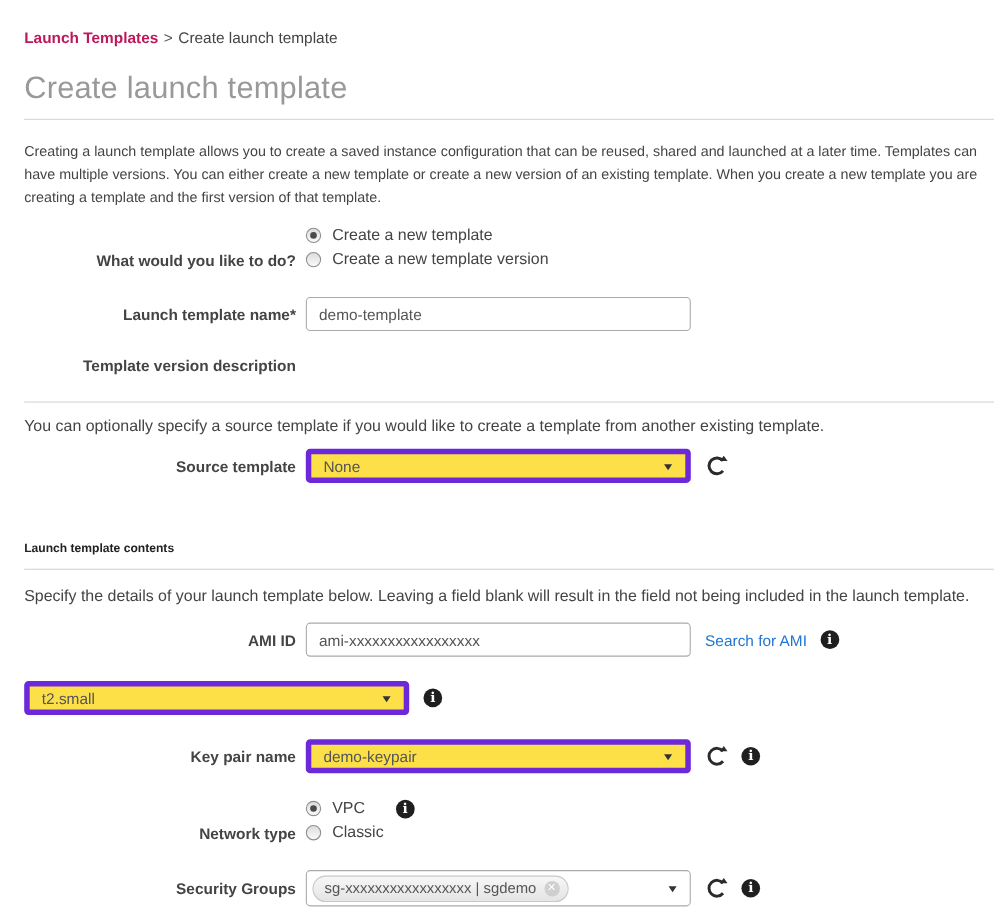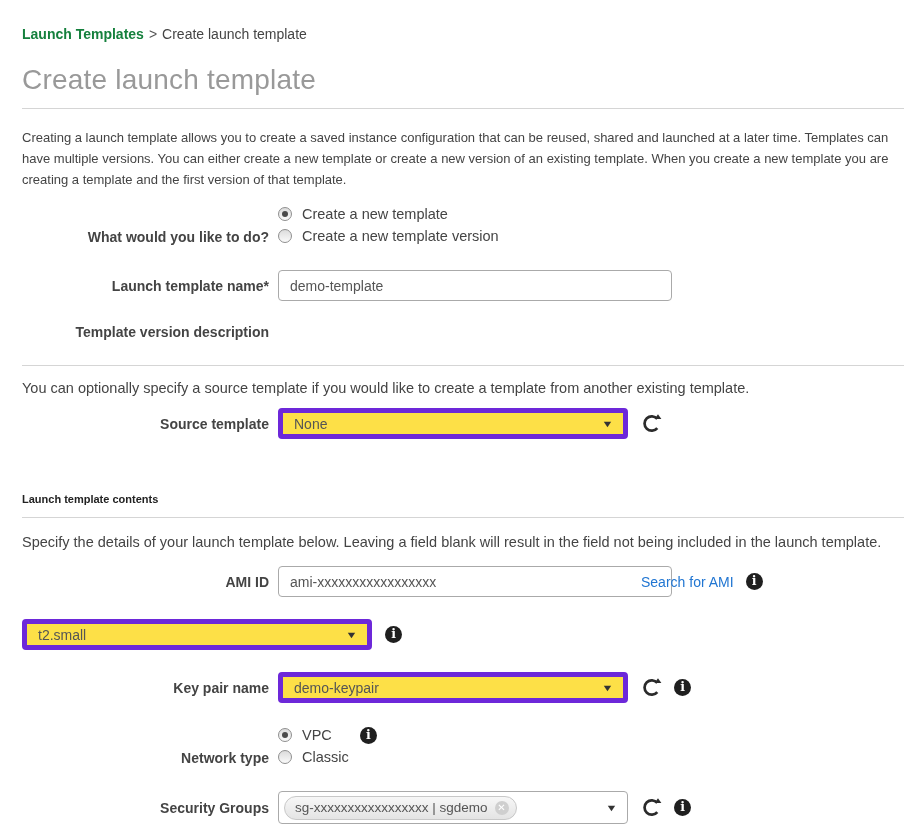--- a/index.html
+++ b/index.html
@@ -6,41 +6,41 @@
   html,body { background:#fff; }
   body {
     width:904px; height:837px; overflow:hidden;
     font-family:"Liberation Sans","DejaVu Sans",sans-serif;
     color:#444; font-size:14px;
   }
   .page { padding:26px 4px 30px 22px; }
 
   
   .breadcrumb { font-size:14px; color:#444; }
-  .breadcrumb a { color:#15803d; font-weight:bold; text-decoration:none; cursor:pointer; }
+  .breadcrumb a { color:#be185d; font-weight:bold; text-decoration:none; cursor:pointer; }
   .crumb-sep { margin:0 5px; color:#555; }
 
   
   .page-title { margin-top:22px; font-size:28px; font-weight:400; color:#999; letter-spacing:.2px; }
   .rule { border:none; border-top:1px solid #d5d5d5; margin-top:12px; margin-right:-4px; }
 
   .intro { margin-top:18px; font-size:13px; line-height:21px; color:#444; padding-right:2px; }
 
   
   .row { display:flex; align-items:center; margin-top:22px; }
   .row.top { align-items:flex-end; }
   .lbl {
     flex:none; width:256px; padding-right:9px; text-align:right;
     font-weight:bold; color:#444; font-size:14px; line-height:18px;
   }
   .row.top .lbl { padding-top:1px; }
   .field { flex:none; width:350px; }
 
   input.txt {
-    width:394px; height:31px; border:1px solid #aaa; border-radius:4px;
+    width:350px; height:31px; border:1px solid #aaa; border-radius:4px;
     padding:0 11px; font-size:14px; color:#555; background:#fff;
     font-family:"Liberation Sans","DejaVu Sans",sans-serif; outline:none;
   }
   input.txt::placeholder { color:#b0b0b0; font-style:italic; }
 
   .select {
     width:350px; height:31px; border:5px solid #6d28d9; border-radius:4px;
     background:#fde047; display:flex; align-items:center; justify-content:space-between;
     padding:0 11px; font-size:14px; color:#555; cursor:pointer;
   }

